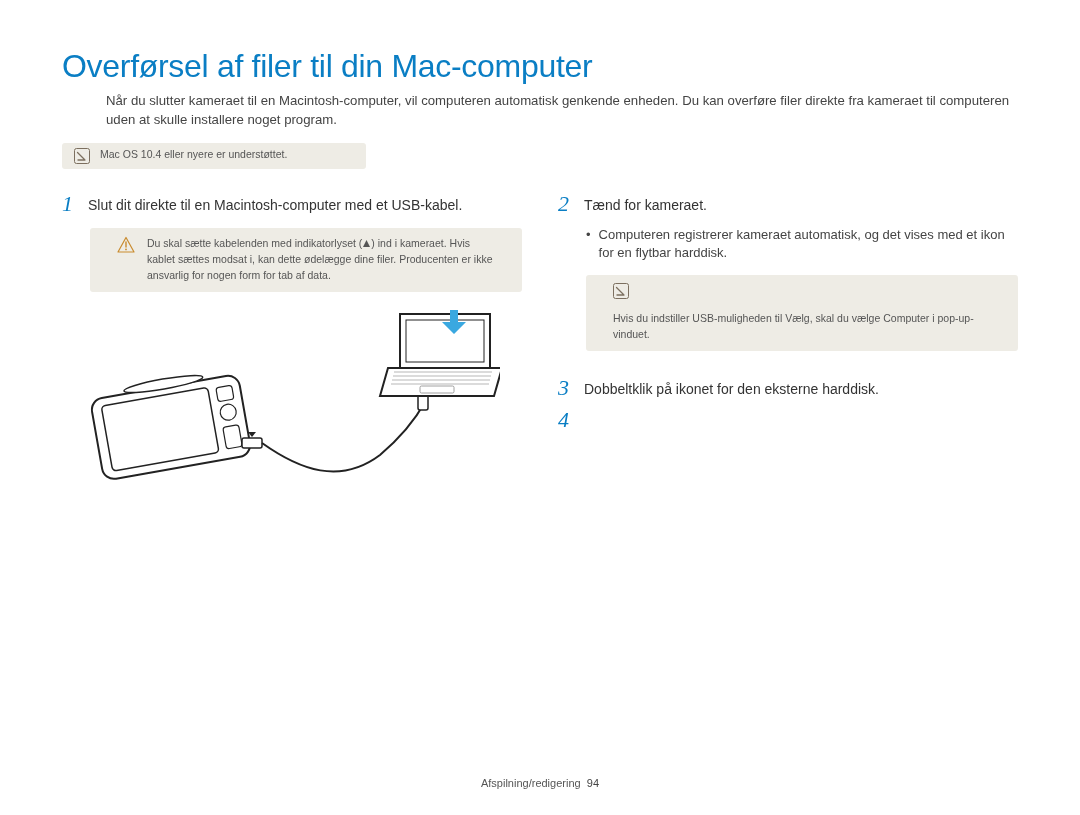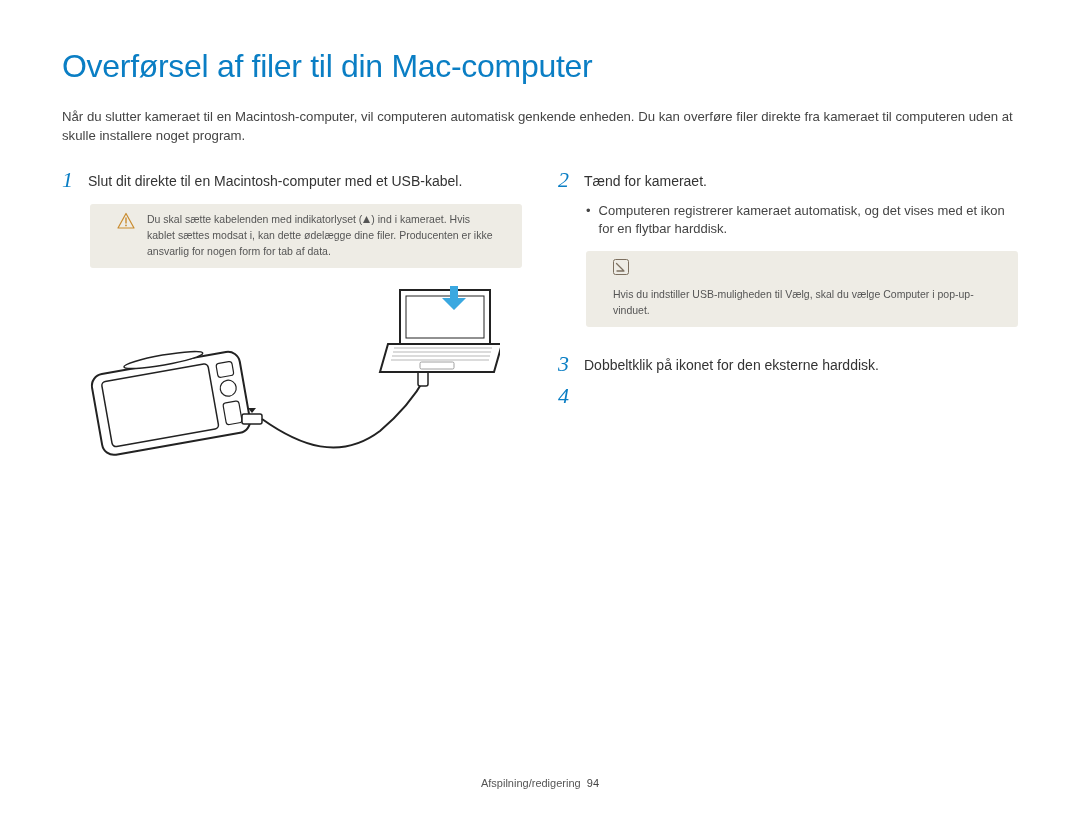--- a/index.html
+++ b/index.html
@@ -1,19 +1,19 @@
 <!DOCTYPE html>
 <html><head>
 <meta charset="utf-8">
 <style>
   * { box-sizing: border-box; margin: 0; padding: 0; }
   html, body { width: 1080px; height: 815px; background: #ffffff; font-family: "Helvetica Neue", Arial, sans-serif; color: #333; }
   .page { padding: 48px 62px 24px 62px; position: relative; height: 100%; }
-  h1 { font-size: 32px; font-weight: 300; color: #0a7ec4; margin-bottom: 22px; letter-spacing: -0.3px; }
-  .intro { font-size: 13.2px; line-height: 1.45; font-weight: 300; color: #444; margin-bottom: 14px; }
+  h1 { font-size: 32px; font-weight: 300; color: #0a7ec4; margin-bottom: 6px; letter-spacing: -0.3px; }
+  .intro { font-size: 13.2px; line-height: 1.45; font-weight: 300; color: #444; margin-bottom: 14px; margin-left: 44px; }
   .note-box { background: #eeece5; border-radius: 3px; display: flex; align-items: flex-start; gap: 10px; padding: 6px 12px; font-size: 10.5px; color: #555; }
   .note-box.intro-note { width: 304px; padding: 5px 12px; }
   .icon { flex: 0 0 auto; }
   .icon svg { display: block; }
   .columns { display: flex; gap: 36px; margin-top: 24px; }
   .col { flex: 1 1 50%; }
   .step { display: flex; align-items: flex-start; gap: 10px; margin-bottom: 10px; }
   .step-num { color: #0a7ec4; font-size: 22px; font-weight: 300; font-style: italic; line-height: 1; font-family: Georgia, "Times New Roman", serif; min-width: 16px; }
   .step-text { font-size: 14px; font-weight: 300; line-height: 1.45; color: #333; padding-top: 2px; }
   .bullet { display: flex; gap: 8px; font-size: 13px; font-weight: 300; line-height: 1.45; color: #444; margin: 4px 0 10px 28px; }
@@ -26,20 +26,29 @@
   .triangle-glyph { display:inline-block; vertical-align: -1px; }
 </style>
 </head>
 <body>
 
 <div class="page">
 
   <h1>Overførsel af filer til din Mac-computer</h1>
   <p class="intro">Når du slutter kameraet til en Macintosh-computer, vil computeren automatisk genkende enheden. Du kan overføre filer direkte fra kameraet til computeren uden at skulle installere noget program.</p>
 
+  <div class="note-box intro-note">
+    <span class="icon">
+      <svg width="16" height="16" viewBox="0 0 16 16">
+          <rect x="0.5" y="0.5" width="15" height="15" rx="2" fill="none" stroke="#7c6f5f" stroke-width="1"></rect>
+          <path d="M3.5 4.5 L10.5 11.5 M4 12 h7" stroke="#7c6f5f" stroke-width="1.3" fill="none" stroke-linecap="round"></path>
+        </svg>
+    </span>
+    <span class="note-text">Mac OS 10.4 eller nyere er understøttet.</span>
+  </div>
 
   <div class="columns">
 
     <div class="col">
 
       <div class="step">
         <div class="step-num">1</div>
         <div class="step-text">Slut dit direkte til en Macintosh-computer med et USB-kabel.</div>
       </div>
 

